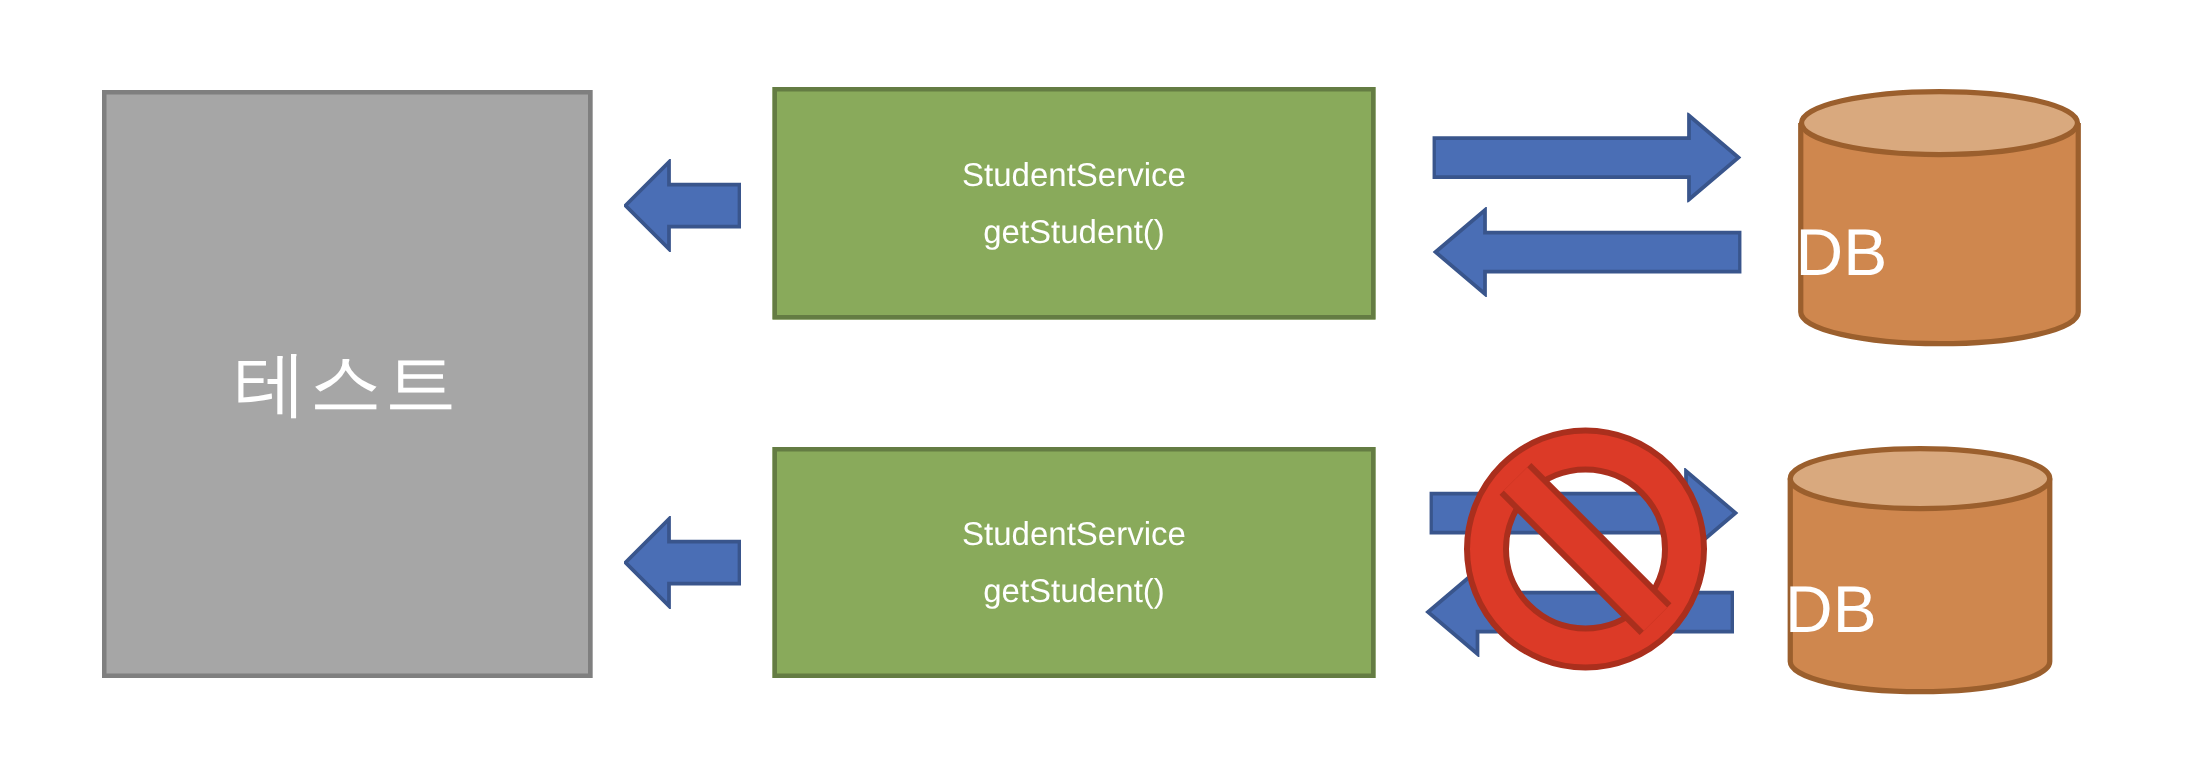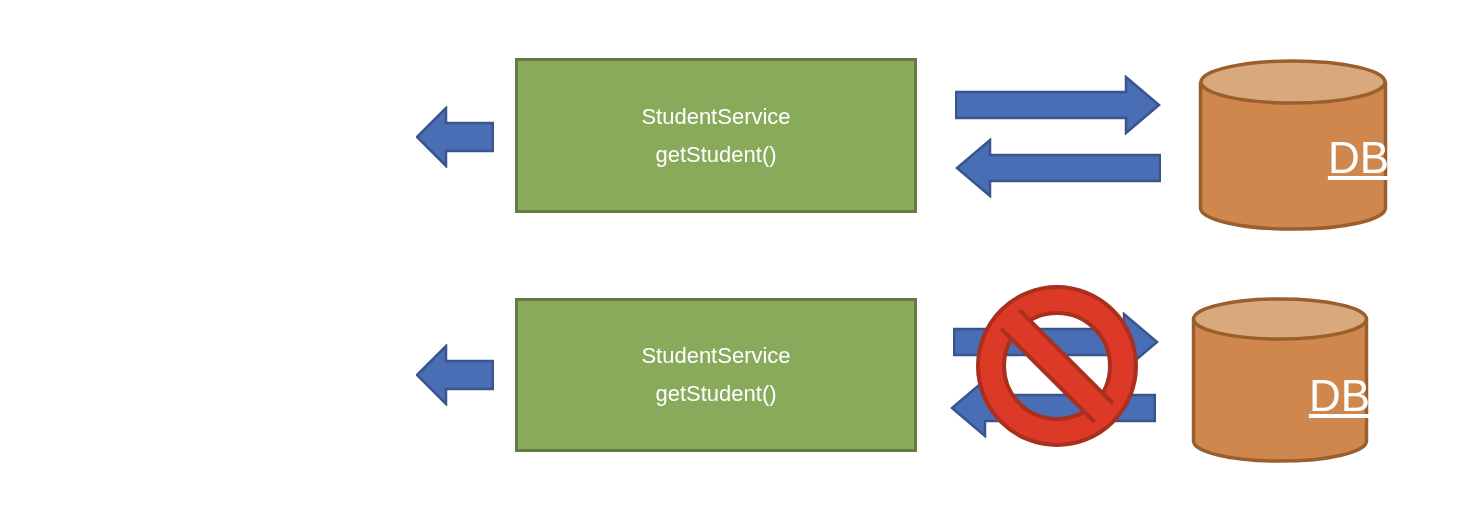--- a/index.html
+++ b/index.html
@@ -53,36 +53,38 @@
   .green-box.service { top: 58px;  height: 155px; }
   .green-box.mock    { top: 298px; height: 154px; }
 
   
   .db { pointer-events: none; }
   .db-1 { left: 1197px; top: 58px;  width: 192px; height: 176px; }
   .db-2 { left: 1190px; top: 296px; width: 180px; height: 170px; }
   .db svg { position: absolute; left: 0; top: 0; }
   .db .db-label {
     position: absolute;
-    left: 0; top: 78px;
+    left: 0; top: 89px;
     width: 100%;
-    text-align: right;
+    text-align: left;
     color: #ffffff;
     font-size: 44px;
     line-height: 1;
-    text-decoration: underline;
   }
 
   .arrow-svg { display: block; }
 </style>
 </head>
 <body>
 
 <div class="canvas">
 
+  <div class="abs test-box">
+    <span class="label">테스트</span>
+  </div>
 
   <svg class="abs arrow-svg" style="left:416px; top:106px;" width="78" height="62" viewBox="0 0 78 62">
     <polygon points="1,31 30,2 30,17 77,17 77,45 30,45 30,60" fill="#4a6eb5" stroke="#39558c" stroke-width="2.5"></polygon>
   </svg>
 
   <svg class="abs arrow-svg" style="left:416px; top:344px;" width="78" height="62" viewBox="0 0 78 62">
     <polygon points="1,31 30,2 30,17 77,17 77,45 30,45 30,60" fill="#4a6eb5" stroke="#39558c" stroke-width="2.5"></polygon>
   </svg>
 
   <div class="abs green-box service">

